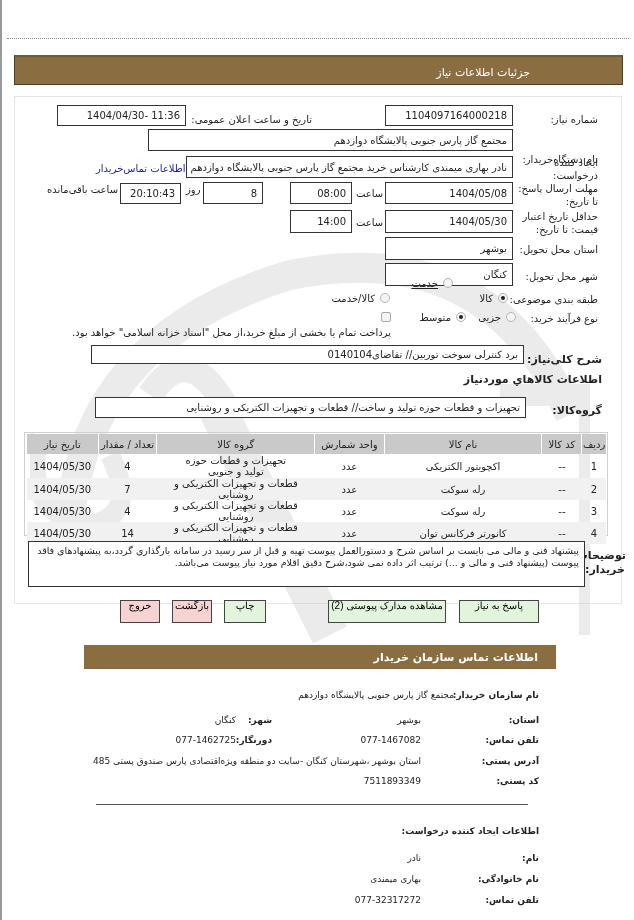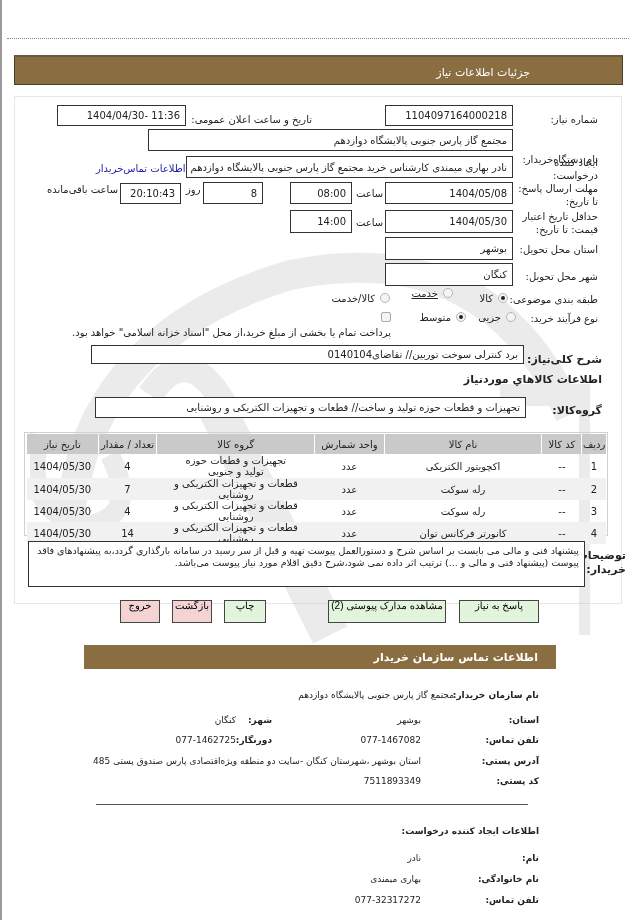--- a/index.html
+++ b/index.html
@@ -12,21 +12,21 @@
   .watermark { position: absolute; left: 30px; top: 215px; width: 560px; height: 440px; pointer-events: none; opacity: 0.35; }
   .lbl { position: absolute; font-size: 10px; color: #222; white-space: nowrap; }
   .lbl.wrap { white-space: normal; line-height: 13px; }
   .box { position: absolute; border: 1px solid #333; background: #fff; font-size: 10px; padding: 0 5px; display: flex; align-items: center; overflow: hidden; white-space: nowrap; }
   .box.ltr { direction: ltr; justify-content: flex-end; }
   .link { position: absolute; color: #1a1aa6; font-size: 10px; white-space: nowrap; }
   .radio { display: inline-block; width: 10px; height: 10px; border-radius: 50%; border: 1px solid #b5b5b5; background: #f4f4f4; vertical-align: middle; position: relative; }
   .radio.on::after { content: ""; position: absolute; left: 2px; top: 2px; width: 4px; height: 4px; border-radius: 50%; background: #222; }
   .check { display: inline-block; width: 10px; height: 10px; border: 1px solid #a9a9a9; border-radius: 2px; background: #f4f4f4; vertical-align: middle; }
   .opt { position: absolute; font-size: 10px; white-space: nowrap; display: flex; align-items: flex-start; gap: 5px; }
-  .bold { font-weight: bold; font-size: 11px; }
+  .bold { font-weight: bold; font-size: 11px; text-align: center; }
   table.items { position: absolute; left: 26px; top: 434px; width: 580px; border-collapse: collapse; font-size: 10px; }
   table.items th { background: #c9c9c9; color: #222; font-weight: normal; height: 20px; border-left: 1px solid #fff; font-size: 10px; }
   table.items td { text-align: center; height: 18px; line-height: 11px; }
   table.items tr.alt td { background: #f1f1f1; }
   .tbl-frame { position: absolute; left: 24px; top: 432px; width: 584px; height: 104px; border: 1px solid #d0d0d0; }
   .btn { position: absolute; height: 23px; border: 1px solid #444; font-size: 10px; display: flex; align-items: flex-start; justify-content: center; line-height: 10px; }
   .btn.green { background: #e3f4dc; }
   .btn.red { background: #f6d3d3; }
   .contact-bar { position: absolute; left: 84px; top: 645px; width: 472px; height: 24px; background: #8b6d42; color: #fff; font-size: 11px; font-weight: bold; padding: 6px 18px 0 0; }
   .c-lbl { position: absolute; font-size: 9px; font-weight: bold; white-space: nowrap; }
@@ -107,21 +107,21 @@
 <span class="lbl" style="right:36px; top:271px;">شهر محل تحویل:</span>
 <div class="box" style="left:385px; top:263px; width:128px; height:23px;">
     <span>کنگان</span>
   </div>
 
 <span class="lbl" style="right:36px; top:294px;">طبقه بندی موضوعی:</span>
 <span class="opt" style="right:126px; top:293px;">
     <span class="radio on"></span>
     <span>کالا</span>
   </span>
-<span class="opt" style="right:181px; top:288px;text-decoration:underline;">
+<span class="opt" style="right:181px; top:278px;text-decoration:underline;">
     <span class="radio"></span>
     <span>خدمت</span>
   </span>
 <span class="opt" style="right:244px; top:293px;">
     <span class="radio"></span>
     <span>کالا/خدمت</span>
   </span>
 
 <span class="lbl" style="right:36px; top:313px;">نوع فرآیند خرید:</span>
 <span class="opt" style="right:118px; top:312px;">

